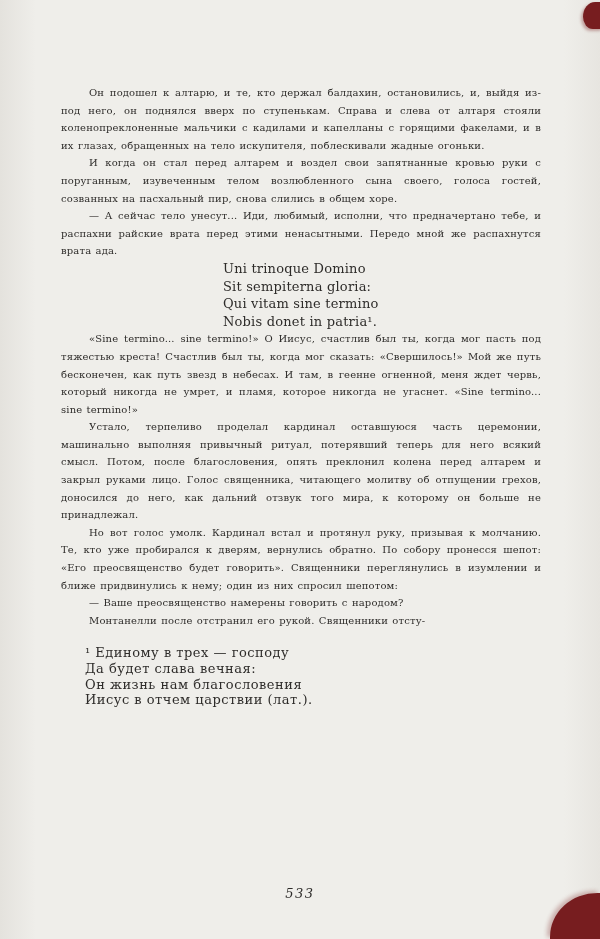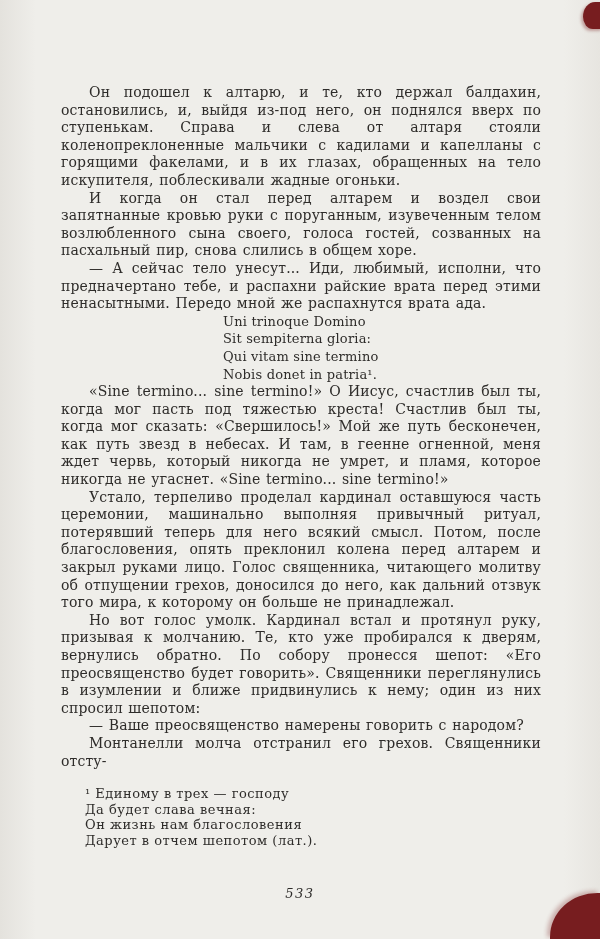--- a/index.html
+++ b/index.html
@@ -13,21 +13,21 @@
     font-family: "DejaVu Serif", "Liberation Serif", serif;
   }
   .page { position: absolute; inset: 0; }
   .text-block {
     position: absolute;
     left: 61px;
     top: 84px;
     width: 480px;
   }
   .para {
-    font-size: 14px;
+    font-size: 10px;
     line-height: 17.6px;
     text-align: justify;
     text-indent: 28px;
     letter-spacing: 0.15px;
     word-spacing: 1px;
   }
   .verse {
     margin-left: 162px;
     font-size: 13px;
     line-height: 17.6px;
@@ -88,25 +88,25 @@
       <div>Uni trinoque Domino</div>
       <div>Sit sempiterna gloria:</div>
       <div>Qui vitam sine termino</div>
       <div>Nobis donet in patria¹.</div>
     </div>
 
     <p class="para">«Sine termino... sine termino!» О Иисус, счастлив был ты, когда мог пасть под тяжестью креста! Счастлив был ты, когда мог сказать: «Свершилось!» Мой же путь бесконечен, как путь звезд в небесах. И там, в геенне огненной, меня ждет червь, который никогда не умрет, и пламя, которое никогда не угаснет. «Sine termino... sine termino!»</p>
     <p class="para">Устало, терпеливо проделал кардинал оставшуюся часть церемонии, машинально выполняя привычный ритуал, потерявший теперь для него всякий смысл. Потом, после благословения, опять преклонил колена перед алтарем и закрыл руками лицо. Голос священника, читающего молитву об отпущении грехов, доносился до него, как дальний отзвук того мира, к которому он больше не принадлежал.</p>
     <p class="para">Но вот голос умолк. Кардинал встал и протянул руку, призывая к молчанию. Те, кто уже пробирался к дверям, вернулись обратно. По собору пронесся шепот: «Его преосвященство будет говорить». Священники переглянулись в изумлении и ближе придвинулись к нему; один из них спросил шепотом:</p>
     <p class="para">— Ваше преосвященство намерены говорить с народом?</p>
-    <p class="para">Монтанелли молча отстранил его грехов. Священники отсту-</p>
+    <p class="para">Монтанелли после отстранил его рукой. Священники отсту-</p>
 
     <div class="footnote">
       <div>¹ Единому в трех — господу</div>
       <div>Да будет слава вечная:</div>
       <div>Он жизнь нам благословения</div>
-      <div>Дарует в отчем шепотом (лат.).</div>
+      <div>Иисус в отчем царствии (лат.).</div>
     </div>
   </section>
 
   <div class="page-number">533</div>
 
 </main>
 
 </body></html>

